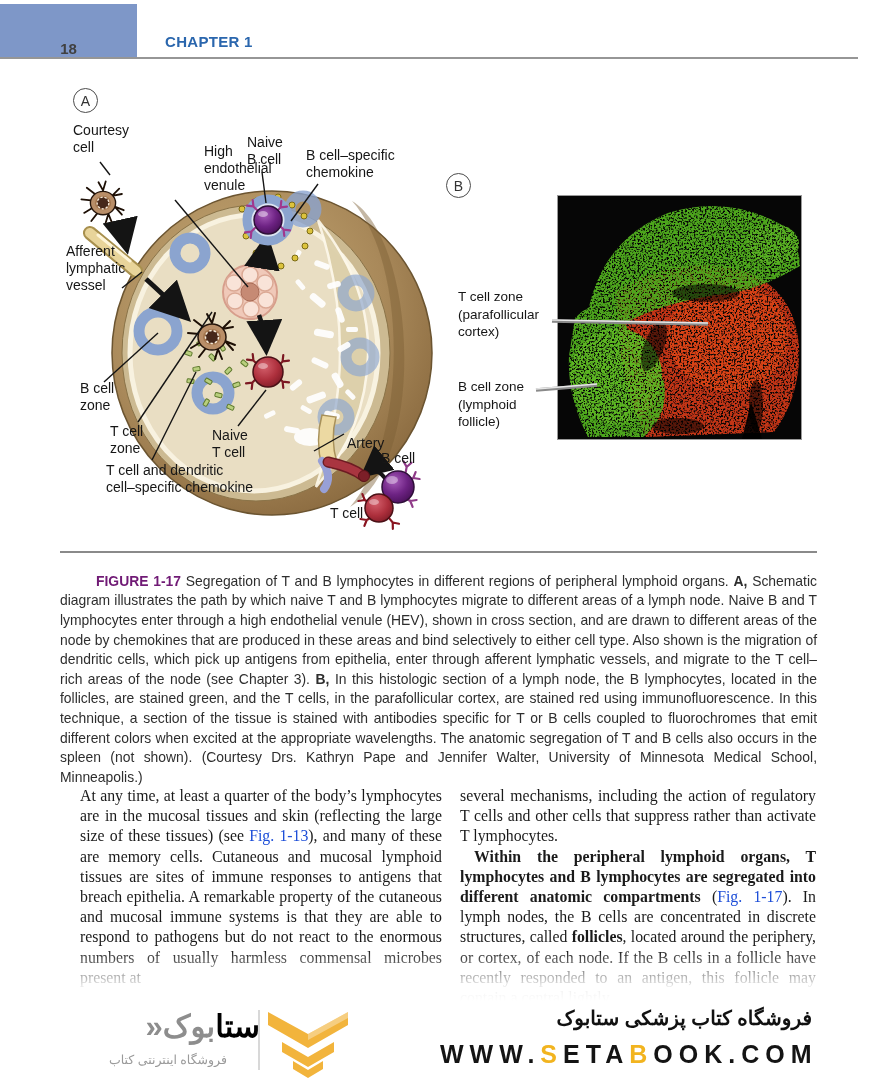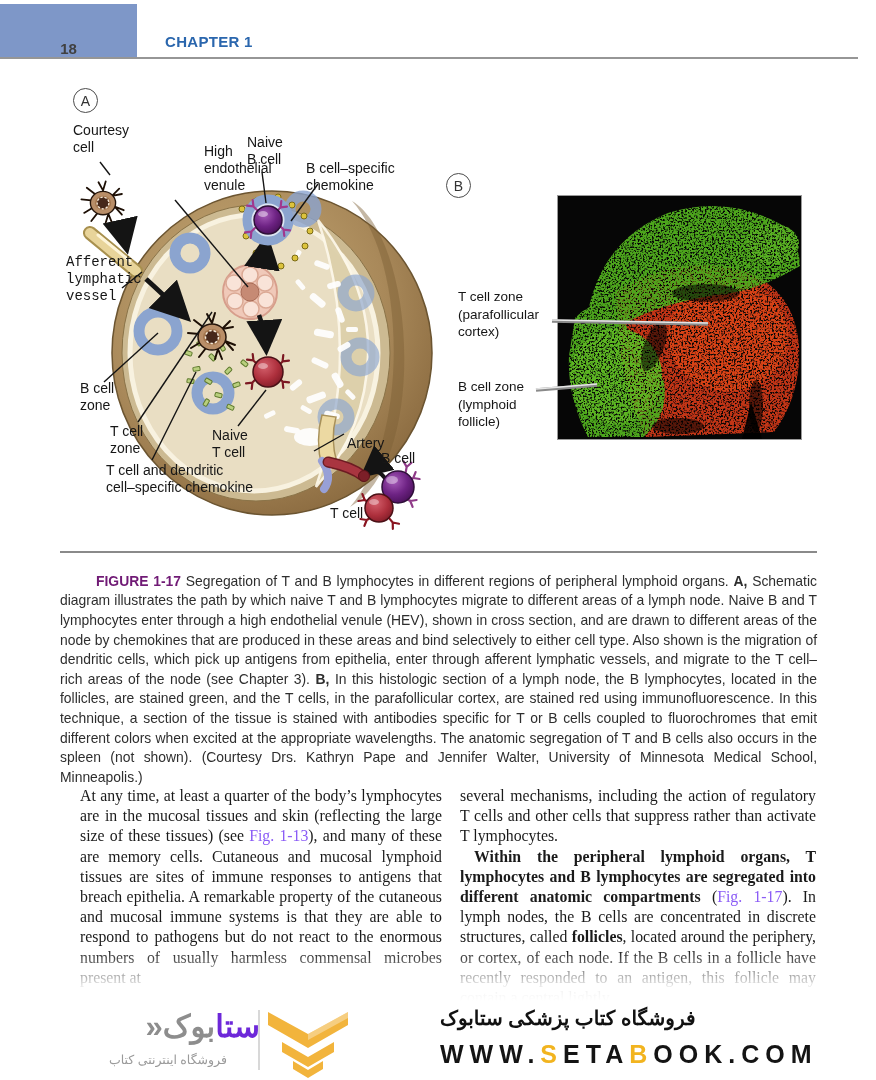--- a/index.html
+++ b/index.html
@@ -26,33 +26,33 @@
   .bodycols{position:absolute;top:786px;height:224px;overflow:hidden;
             font-family:"Liberation Serif",serif;font-size:15.8px;line-height:20.2px;color:#1a1a1a;text-align:justify;}
   #col-left{left:80px;width:362px;}
   #col-right{left:460px;width:356px;}
   .para-indent{text-indent:14px;margin:0;}
   .para{margin:0;}
   .fadeout{position:absolute;left:0;top:950px;width:876px;height:62px;
            background:linear-gradient(to bottom,rgba(255,255,255,0) 0%,rgba(255,255,255,.92) 60%,#fff 82%);}
   
   .sg-bold{font-weight:700;}
-  .sg-link{color:#8b5cf6;margin-top:37px;}
+  .sg-link{color:#1d4ed8;margin-top:37px;}
   .sg-figlabel{color:#701a75;font-weight:700;padding-left:36px;}
   .sg-accent{color:#f2b41f;}
   .sg-dark{color:#141414;}
   
   .logo-word{position:absolute;left:80px;top:1004px;width:180px;text-align:right;direction:rtl;
              font-size:31px;font-weight:700;line-height:46px;}
-  .lw-yellow{color:#6d28d9;}
+  .lw-yellow{color:#000000;}
   .lw-gray{color:#8d8d8d;}
   .logo-tagline{position:absolute;left:98px;top:1052px;width:140px;text-align:center;direction:rtl;
                 font-size:12.5px;color:#9a9a9a;}
   .logo-divider{position:absolute;left:258px;top:1010px;width:2px;height:60px;background:#d8d8d8;}
-  .footer-fa-title{position:absolute;left:440px;top:1006px;width:372px;text-align:left;direction:rtl;
+  .footer-fa-title{position:absolute;left:440px;top:1006px;width:372px;text-align:right;direction:rtl;
                    font-size:20px;font-weight:700;color:#111;}
   .footer-url{position:absolute;left:440px;top:1040px;width:374px;text-align:right;
               font-size:25px;font-weight:700;letter-spacing:6px;color:#141414;}
   svg{display:block;}
 </style>
 </head>
 <body>
 <div id="page">
 
   <div class="hdr-box">
@@ -246,23 +246,23 @@
     </g>
   </svg>
 
   <div class="diagram-label" style="left:73px;top:122px;">Courtesy
 cell</div>
   <div class="diagram-label" style="left:158px;top:143px;margin-left:46px;">High
 endothelial
 venule</div>
   <div class="diagram-label" style="left:247px;top:134px;">Naive
 B cell</div>
-  <div class="diagram-label" style="left:306px;top:147px;margin-top:13px;">B cell–specific
+  <div class="diagram-label" style="left:306px;top:147px;">B cell–specific
 chemokine</div>
-  <div class="diagram-label" style="left:66px;top:254px;font-family:Liberation Mono, monospace;">Afferent
+  <div class="diagram-label" style="left:66px;top:243px;">Afferent
 lymphatic
 vessel</div>
   <div class="diagram-label" style="left:80px;top:380px;">B cell
 zone</div>
   <div class="diagram-label" style="left:110px;top:423px;">T cell
 zone</div>
   <div class="diagram-label" style="left:212px;top:427px;">Naive
 T cell</div>
   <div class="diagram-label" style="left:106px;top:462px;">T cell and dendritic
 cell–specific chemokine</div>

